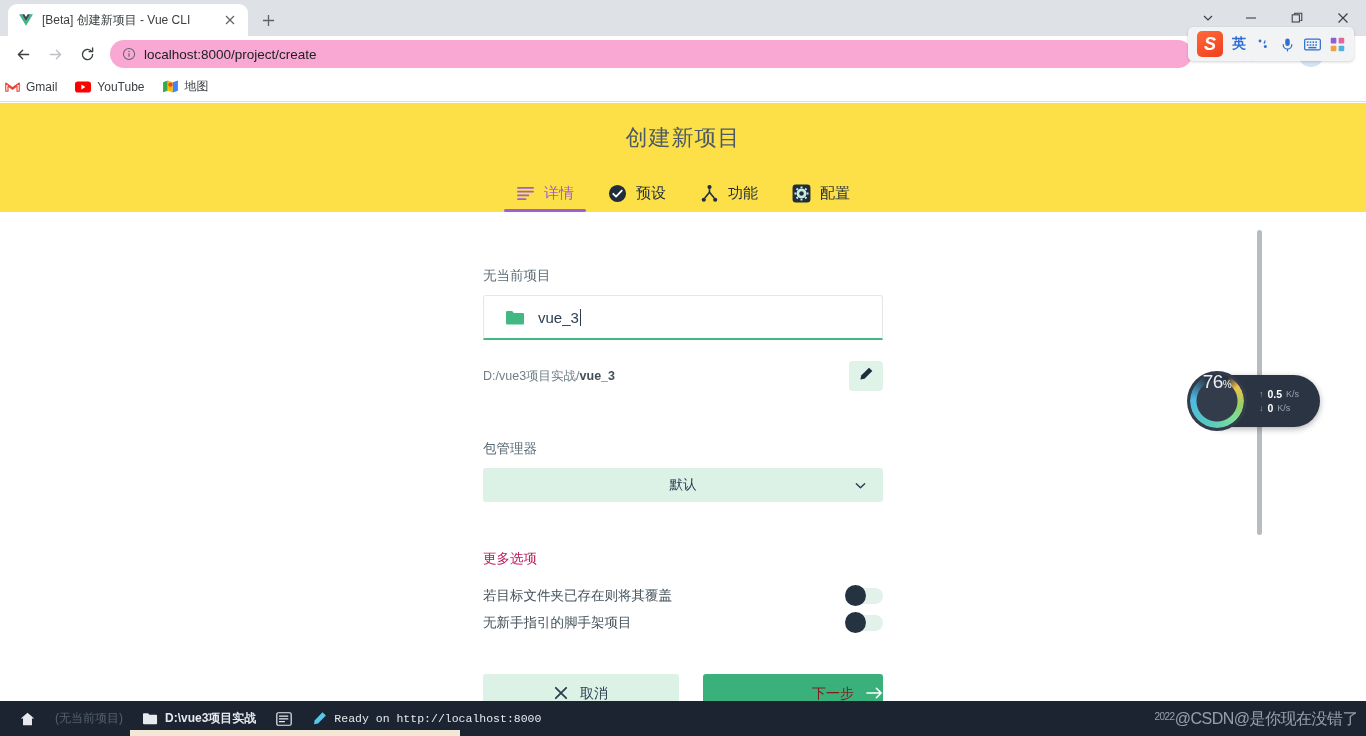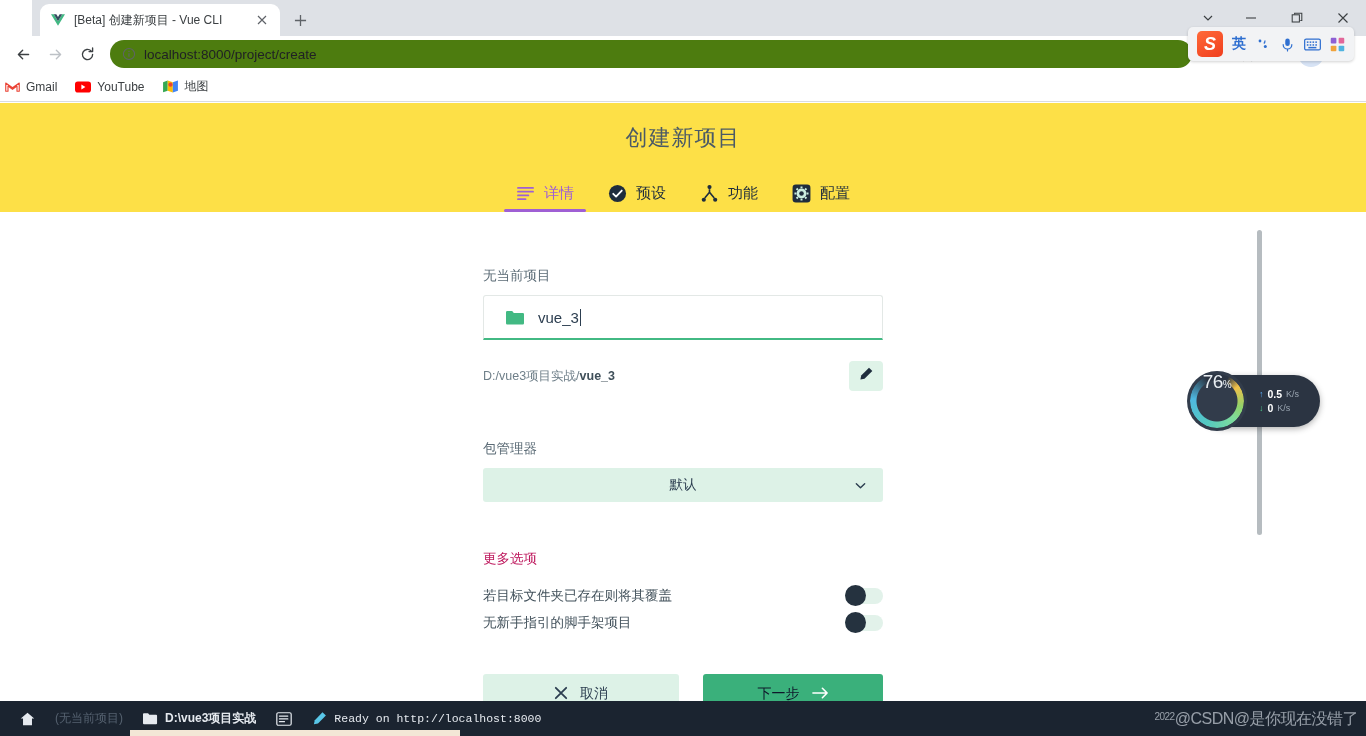--- a/index.html
+++ b/index.html
@@ -8,21 +8,21 @@
     overflow: hidden;
     font-family: "Liberation Sans", "DejaVu Sans", sans-serif;
     background: #ffffff;
   }
 
   
   .browser { width: 1366px; height: 736px; position: relative; background:#fff; }
 
   .tabstrip {
     height: 36px; background: #dee1e6;
-    display: flex; align-items: flex-end; padding-left: 8px; position: relative; margin-left: 32px;
+    display: flex; align-items: flex-end; padding-left: 8px; position: relative;
   }
   .tab {
     height: 32px; width: 240px; background: #fff;
     border-radius: 9px 9px 0 0;
     display: flex; align-items: center; gap: 8px;
     padding: 0 10px; position: relative;
   }
   .tab-favicon { width: 16px; height: 16px; flex: 0 0 16px; display:flex; align-items:center; justify-content:center;}
   .tab-title {
     font-size: 12px; color: #3c4043; white-space: nowrap;
@@ -48,21 +48,21 @@
     height: 36px; background: #fff; display: flex; align-items: center;
     padding: 0 8px; gap: 2px;
   }
   .tb-icon {
     width: 30px; height: 30px; border-radius: 50%;
     display: flex; align-items: center; justify-content: center;
     color: #5f6368; flex: 0 0 auto;
   }
   .tb-icon.disabled { color: #bdc1c6; }
   .omnibox {
-    flex: 1; height: 28px; background: #4d7c0f; border-radius: 14px;
+    flex: 1; height: 28px; background: #f9a8d4; border-radius: 14px;
     display: flex; align-items: center; gap: 8px; padding: 0 12px;
     margin: 0 6px;
   }
   .omnibox-text { font-size: 13.5px; color: #202124; }
   .tb-right { display: flex; align-items: center; gap: 2px; }
   .avatar-btn {
     width: 26px; height: 26px; border-radius: 50%; background: #d7e3f5;
     display: flex; align-items: center; justify-content: center;
   }
 
@@ -157,21 +157,21 @@
 
   .actions {
     display: flex; gap: 24px; margin-top: 38px; margin-bottom: 30px;
   }
   .btn {
     height: 40px; border-radius: 3px;
     display: flex; align-items: center; justify-content: center; gap: 12px;
     font-size: 14px;
   }
   .btn-cancel { flex: 0 0 196px; background: #ddf2e7; color: #2c3e50; }
-  .btn-next { flex: 1; background: #3ab07b; color: #0f172a; }
+  .btn-next { flex: 1; background: #3ab07b; color: #7f1d1d; justify-content: flex-end; }
 
   .scrollbar {
     position: absolute; right: 104px; top: 127px;
     width: 5px; height: 305px; background: #b6bcc0; border-radius: 3px;
   }
 
   
   .ime-bar {
     position: absolute; right: 12px; top: 27px;
     height: 34px; background: #f2f3f5; border-radius: 5px;

